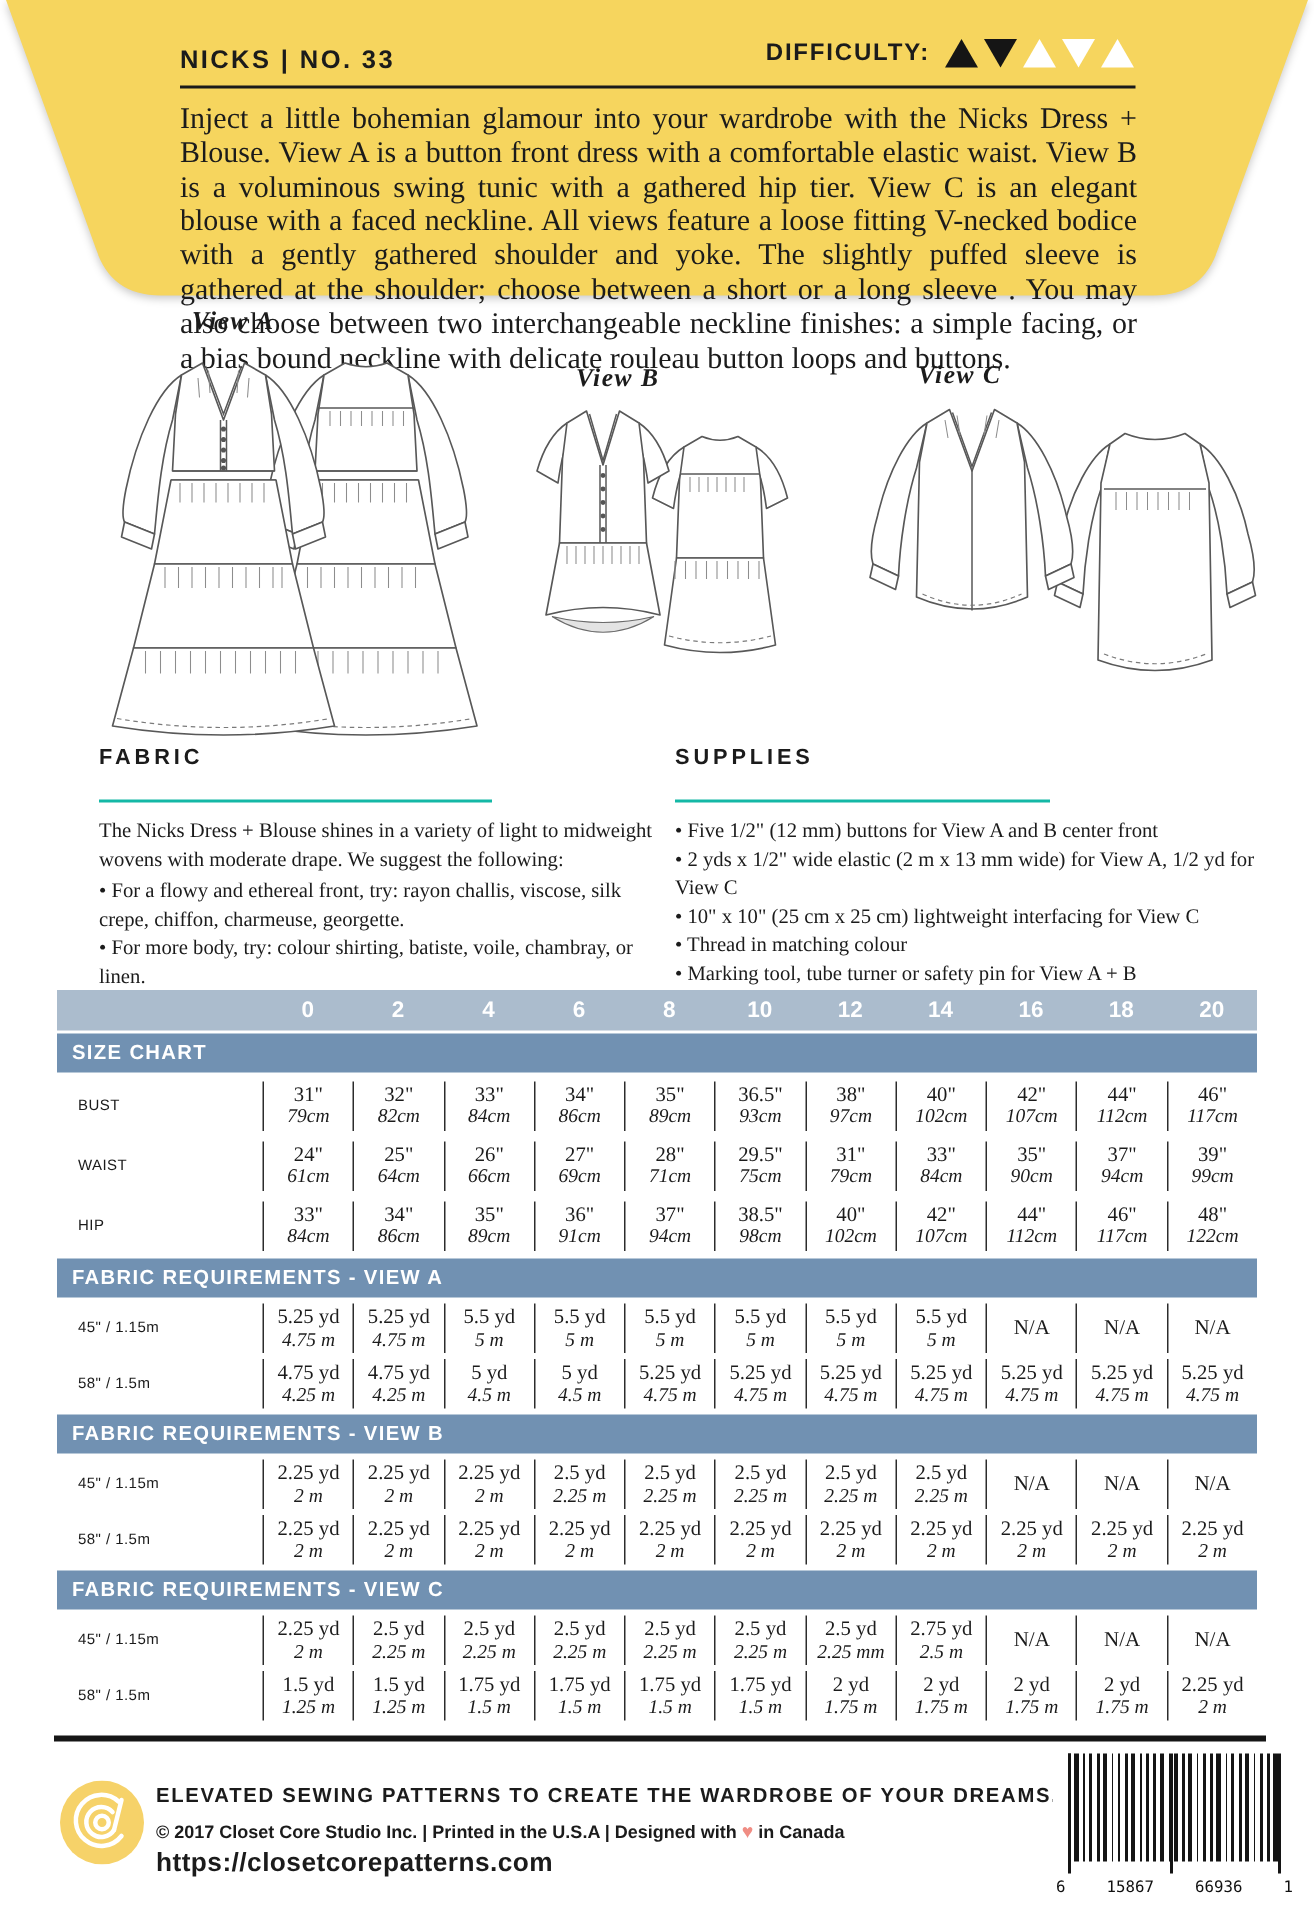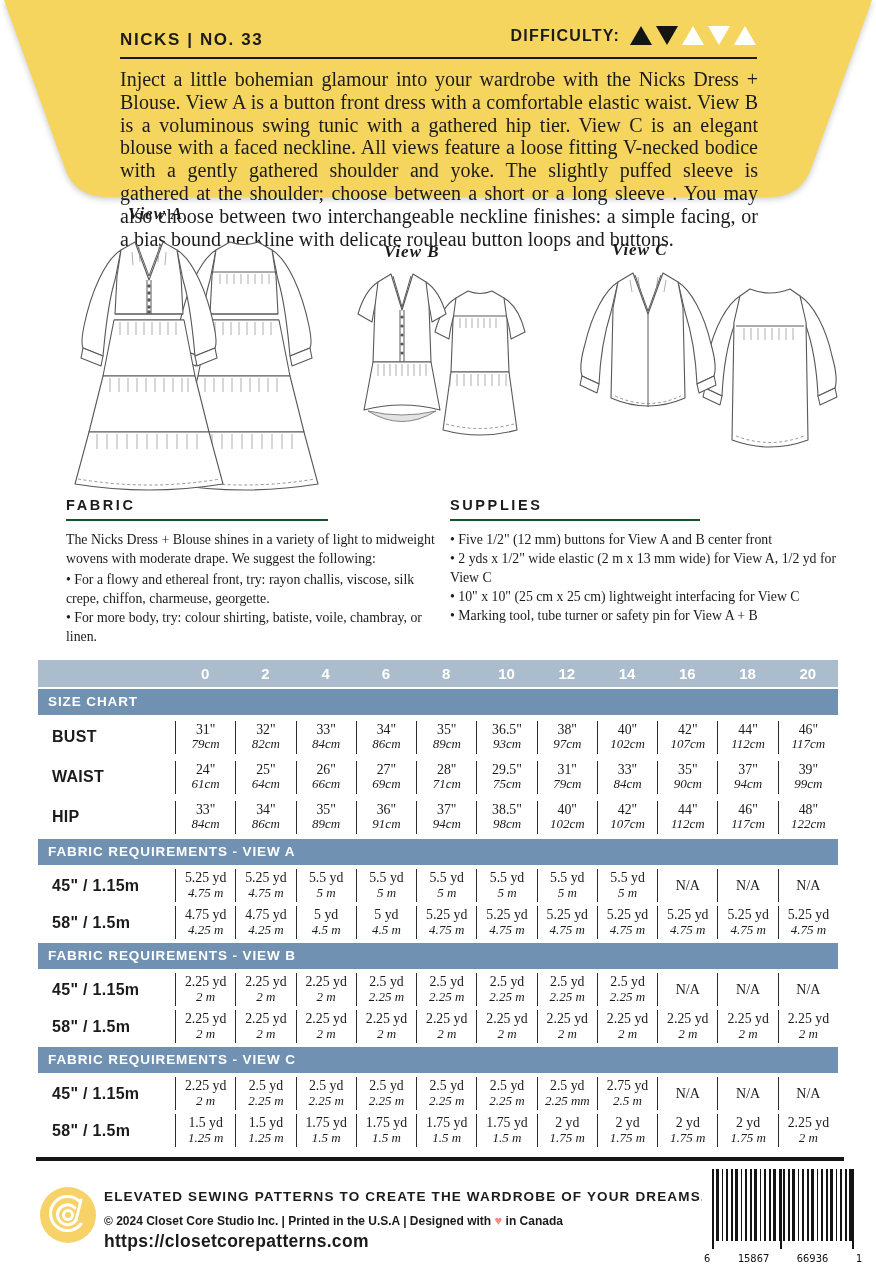--- a/index.html
+++ b/index.html
@@ -27,21 +27,21 @@
   svg.flat{position:absolute}
   .flat .o{fill:#fff;stroke:#585858;stroke-width:1.1;stroke-linejoin:round}
   .flat .l{fill:none;stroke:#585858;stroke-width:1}
   .flat .g{fill:none;stroke:#8d8d8d;stroke-width:.7}
   .flat .dash{fill:none;stroke:#7a7a7a;stroke-width:.8;stroke-dasharray:3 2.5}
   .flat .btn{fill:#555;stroke:none}
   .flat .shade{fill:#e3e3e3;stroke:#6a6a6a;stroke-width:.8}
 
   
   .col{position:absolute;top:497px}
-  .col h3{margin:0;font-size:14.5px;letter-spacing:2.6px;font-weight:bold;padding-bottom:6px;border-bottom:2px solid #14532d}
+  .col h3{margin:0;font-size:14.5px;letter-spacing:2.6px;font-weight:bold;padding-bottom:20px;border-bottom:2px solid #14b8a6}
   .fabric-col{left:66px;width:378px}
   .fabric-col h3{width:262px}
   .supplies-col{left:450px;width:392px}
   .supplies-col h3{width:250px}
   .col p,.col li{font-family:"Liberation Serif",serif;font-size:13.8px;line-height:1.38;margin:0}
   .col p{margin-top:9px}
   .col ul{list-style:none;margin:2px 0 0 0;padding:0}
   .col li::before{content:"•  "}
   .supplies-col ul{margin-top:9px}
 
@@ -49,21 +49,21 @@
   .chart{position:absolute;left:38px;top:660px;width:800px}
   .row{display:grid;grid-template-columns:137px repeat(11,1fr);align-items:center}
   .sizes-row{background:var(--light_blue);height:27px}
   .sizes-row .sz{color:#fff;font-weight:600;font-size:15px;text-align:center}
   .band{height:26px;line-height:26px;background:var(--dark_blue);color:#fff;font-size:13.5px;font-weight:600;letter-spacing:.9px;padding-left:10px;margin:2px 0;box-sizing:border-box}
   .mrow{height:40px}
   .rrow{height:37px}
   .c{text-align:center}
   .mrow .c,.rrow .c{height:33px;display:flex;flex-direction:column;justify-content:center}
   .mrow .c + .c,.rrow .c + .c{border-left:1px solid #2c2c2c}
-  .c.lab{align-items:flex-start;text-align:left;padding-left:14px;font-weight:bold;font-size:16px;letter-spacing:.3px}
+  .c.lab{align-items:flex-start;text-align:left;padding-left:14px;font-weight:normal;font-size:10px;letter-spacing:.3px}
   .tl{font-family:"Liberation Serif",serif;font-size:13.8px;line-height:1.12}
   .bl{font-family:"Liberation Serif",serif;font-style:italic;font-size:13px;line-height:1.15}
   .na{font-family:"Liberation Serif",serif;font-size:14px}
 
   
   .foot-rule{position:absolute;left:36px;top:1157px;width:808px;height:4px;background:#161616}
   .footer{position:absolute;left:0;top:1161px;width:876px;height:119px}
   .logo{position:absolute;left:40px;top:26px}
   .tagline{position:absolute;left:104px;top:28px;font-size:13.5px;font-weight:bold;letter-spacing:1.15px}
   .copy{position:absolute;left:104px;top:52px;font-size:12px;font-weight:600}
@@ -196,20 +196,21 @@
       <li>For more body, try: colour shirting, batiste, voile, chambray, or linen.</li>
     </ul>
   </section>
 
   <section class="col supplies-col">
     <h3>SUPPLIES</h3>
     <ul>
       <li>Five 1/2" (12 mm) buttons for View A and B center front</li>
       <li>2 yds x 1/2" wide elastic (2 m x 13 mm wide) for View A, 1/2 yd for View C</li>
       <li>10" x 10" (25 cm x 25 cm) lightweight interfacing for View C</li>
+      <li>Thread in matching colour</li>
       <li>Marking tool, tube turner or safety pin for View A + B</li>
     </ul>
   </section>
 
   <div class="chart" id="chart">
       <div class="row sizes-row">
         <div class="c lab"></div>
         <div class="c sz">0</div>
         <div class="c sz">2</div>
         <div class="c sz">4</div>
@@ -648,21 +649,21 @@
       <circle cx="28" cy="28" r="28" fill="var(--logo_yellow)"></circle>
       <g fill="none" stroke="#fff" stroke-width="3" stroke-linecap="round">
         <path d="M39,14 A17,17 0 1 0 41,37"></path>
         <path d="M35,21 A10,10 0 1 0 36,33"></path>
         <circle cx="28" cy="28" r="4.5"></circle>
         <line x1="36" y1="33" x2="41" y2="13"></line>
       </g>
     </svg>
     <div class="tagline">ELEVATED SEWING PATTERNS TO CREATE THE WARDROBE OF YOUR DREAMS.</div>
     <div class="copy">
-      <span>© 2024 Closet Core Studio Inc. | Printed in the U.S.A | Designed with</span>
+      <span>© 2017 Closet Core Studio Inc. | Printed in the U.S.A | Designed with</span>
       <span class="heart">♥</span>
       <span>in Canada</span>
     </div>
     <div class="url">https://closetcorepatterns.com</div>
     <div class="barcode">
       <div class="bars"></div>
       <div class="guard g1"></div>
       <div class="guard g2"></div>
       <div class="guard g3"></div>
       <div class="bdigits">

